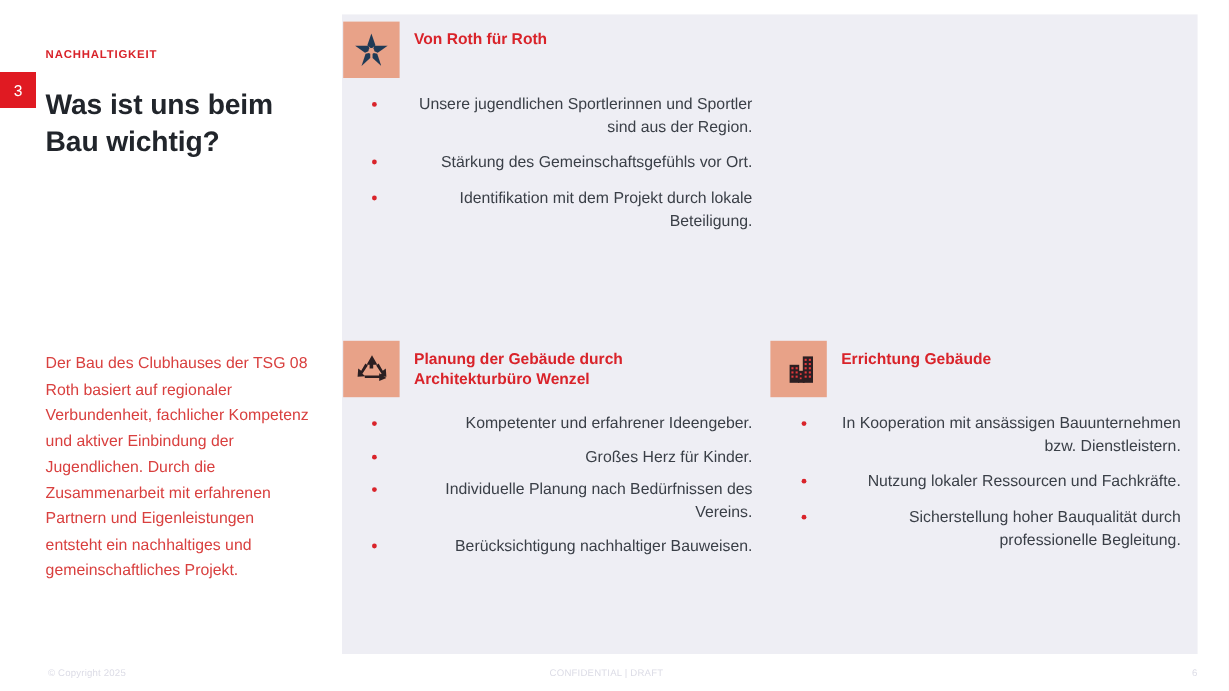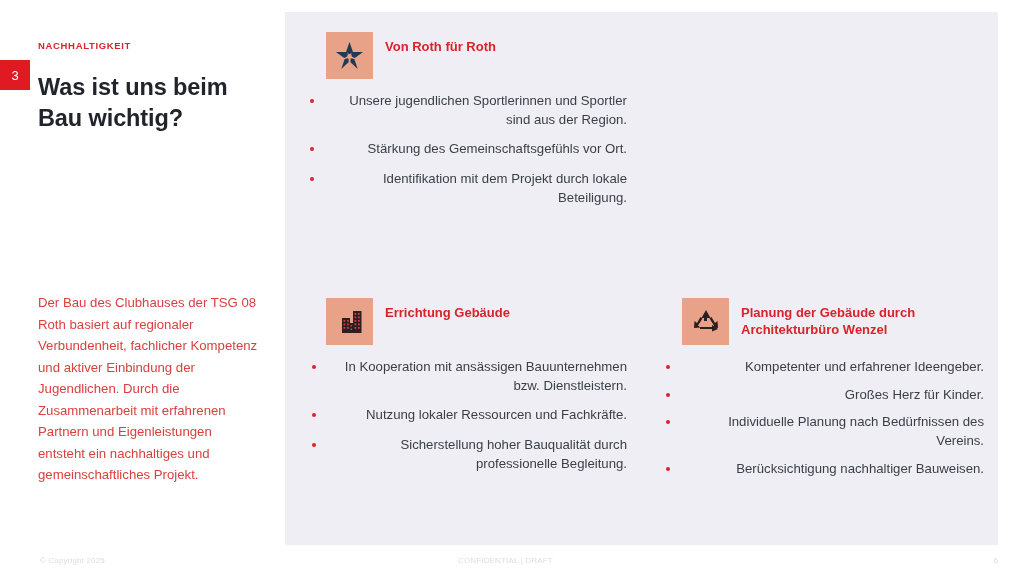--- a/index.html
+++ b/index.html
@@ -100,22 +100,21 @@
   .card {
     position: relative;
     padding: 0;
   }
 
   .card-head {
     display: flex;
     align-items: flex-start;
     gap: 12px;
     padding-left: 1px;
-    padding-top: 20px;
-    margin-left: 40px;
+    padding-top: 6px;
   }
 
   .icon-tile {
     flex: 0 0 auto;
     width: 47px;
     height: 47px;
     background: #e8a288;
     display: flex;
     align-items: center;
     justify-content: center;
@@ -213,20 +212,42 @@
         <div class="card-title">Von Roth für Roth</div>
       </div>
       <ul class="bullets">
         <li>Unsere jugendlichen Sportlerinnen und Sportler sind aus der Region.</li>
         <li>Stärkung des Gemeinschaftsgefühls vor Ort.</li>
         <li>Identifikation mit dem Projekt durch lokale Beteiligung.</li>
       </ul>
     </div>
 
     <div class="card card-2">
+    </div>
+
+    <div class="card card-3">
+      <div class="card-head">
+        <span class="icon-tile">
+          <svg width="32" height="32" viewBox="0 0 64 64" aria-hidden="true">
+            <g fill="#2b1f22">
+              <path d="M32 8 L41 24 L34 24 L34 30 L28 30 L28 24 L23 24 Z"></path>
+              <path d="M21 22 L14 34 L9 30 L8 44 L21 43 L16 39 L25 25 Z"></path>
+              <path d="M43 22 L50 34 L55 30 L56 44 L43 43 L48 39 L39 25 Z"></path>
+              <path d="M20 46 L44 46 L44 51 L56 46 L44 38 L44 42 L20 42 Z"></path>
+            </g>
+          </svg>
+        </span>
+        <div class="card-title">Planung der Gebäude durch Architekturbüro Wenzel</div>
+      </div>
+      <ul class="bullets">
+        <li>Kompetenter und erfahrener Ideengeber.</li>
+        <li>Großes Herz für Kinder.</li>
+        <li>Individuelle Planung nach Bedürfnissen des Vereins.</li>
+        <li>Berücksichtigung nachhaltiger Bauweisen.</li>
+      </ul>
     </div>
 
     <div class="card card-4">
       <div class="card-head">
         <span class="icon-tile">
           <svg width="32" height="32" viewBox="0 0 64 64" aria-hidden="true">
             <g fill="#2b1f22">
               <rect x="38" y="10" width="17" height="44"></rect>
               <rect x="16" y="24" width="16" height="30"></rect>
               <rect x="30" y="34" width="11" height="20"></rect>
@@ -255,42 +276,20 @@
         </span>
         <div class="card-title">Errichtung Gebäude</div>
       </div>
       <ul class="bullets">
         <li>In Kooperation mit ansässigen Bauunternehmen bzw. Dienstleistern.</li>
         <li>Nutzung lokaler Ressourcen und Fachkräfte.</li>
         <li>Sicherstellung hoher Bauqualität durch professionelle Begleitung.</li>
       </ul>
     </div>
 
-    <div class="card card-3">
-      <div class="card-head">
-        <span class="icon-tile">
-          <svg width="32" height="32" viewBox="0 0 64 64" aria-hidden="true">
-            <g fill="#2b1f22">
-              <path d="M32 8 L41 24 L34 24 L34 30 L28 30 L28 24 L23 24 Z"></path>
-              <path d="M21 22 L14 34 L9 30 L8 44 L21 43 L16 39 L25 25 Z"></path>
-              <path d="M43 22 L50 34 L55 30 L56 44 L43 43 L48 39 L39 25 Z"></path>
-              <path d="M20 46 L44 46 L44 51 L56 46 L44 38 L44 42 L20 42 Z"></path>
-            </g>
-          </svg>
-        </span>
-        <div class="card-title">Planung der Gebäude durch Architekturbüro Wenzel</div>
-      </div>
-      <ul class="bullets">
-        <li>Kompetenter und erfahrener Ideengeber.</li>
-        <li>Großes Herz für Kinder.</li>
-        <li>Individuelle Planung nach Bedürfnissen des Vereins.</li>
-        <li>Berücksichtigung nachhaltiger Bauweisen.</li>
-      </ul>
-    </div>
-
   </div>
 </div>
 
 <div class="footer">
   <span class="f-left">© Copyright 2025</span>
   <span class="f-center">CONFIDENTIAL | DRAFT</span>
   <span class="f-right">6</span>
 </div>
 
 </body></html>

